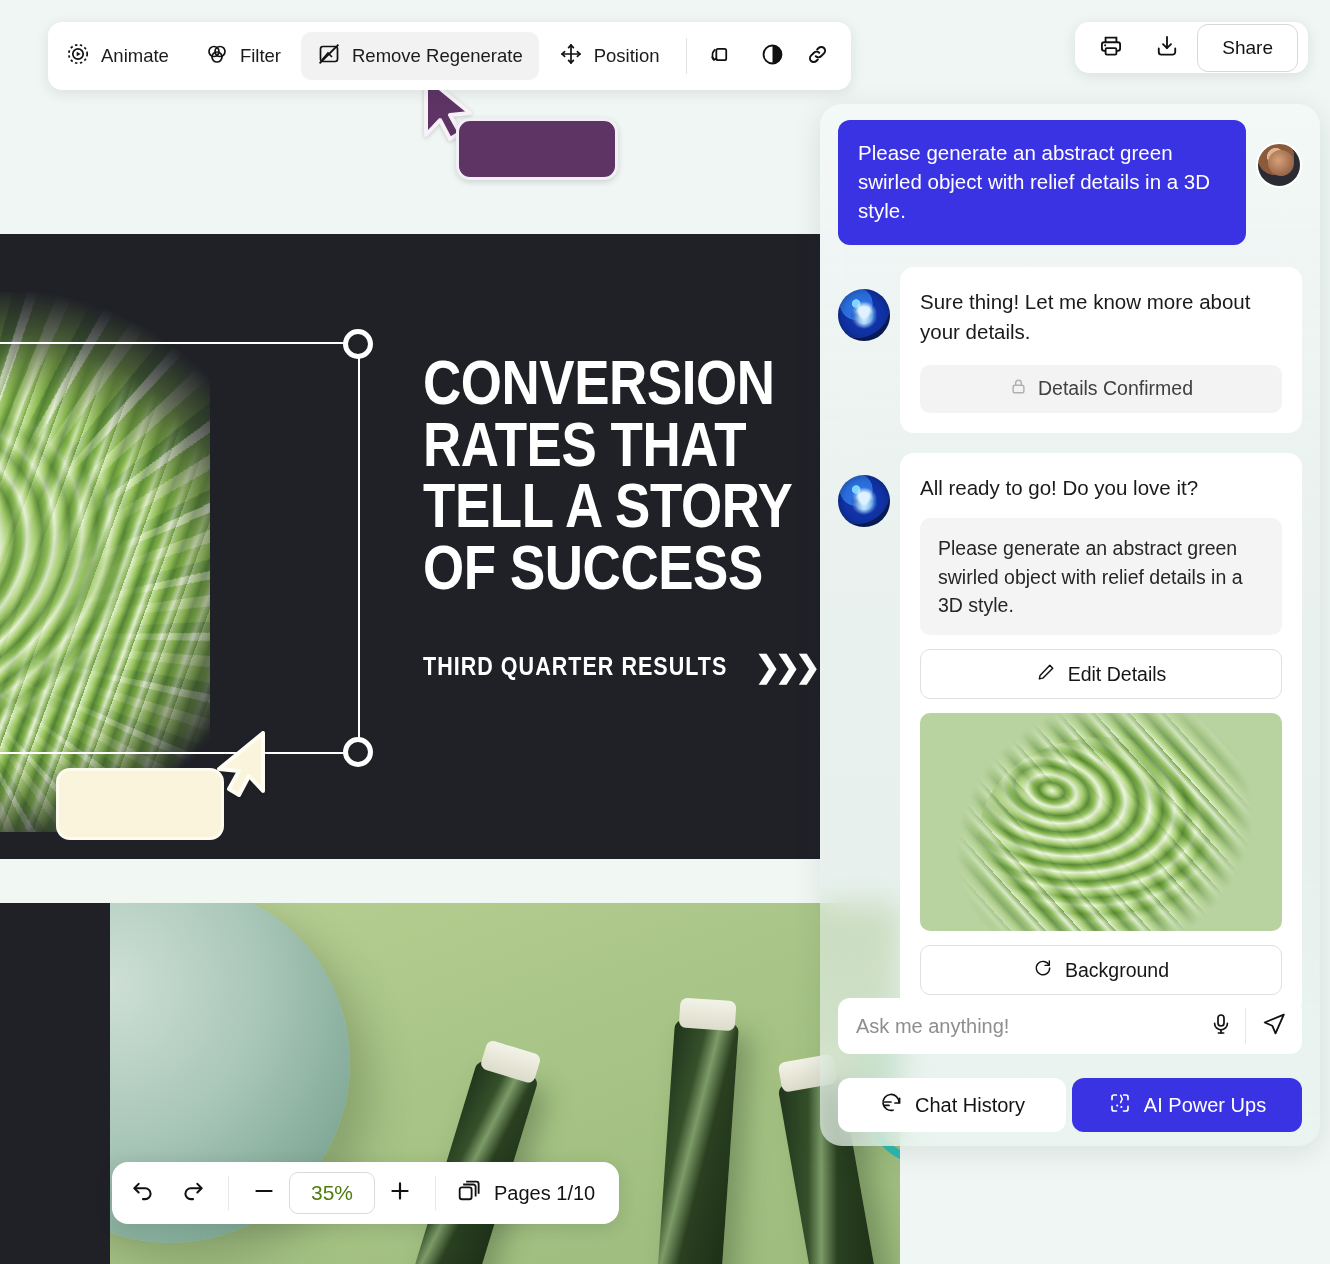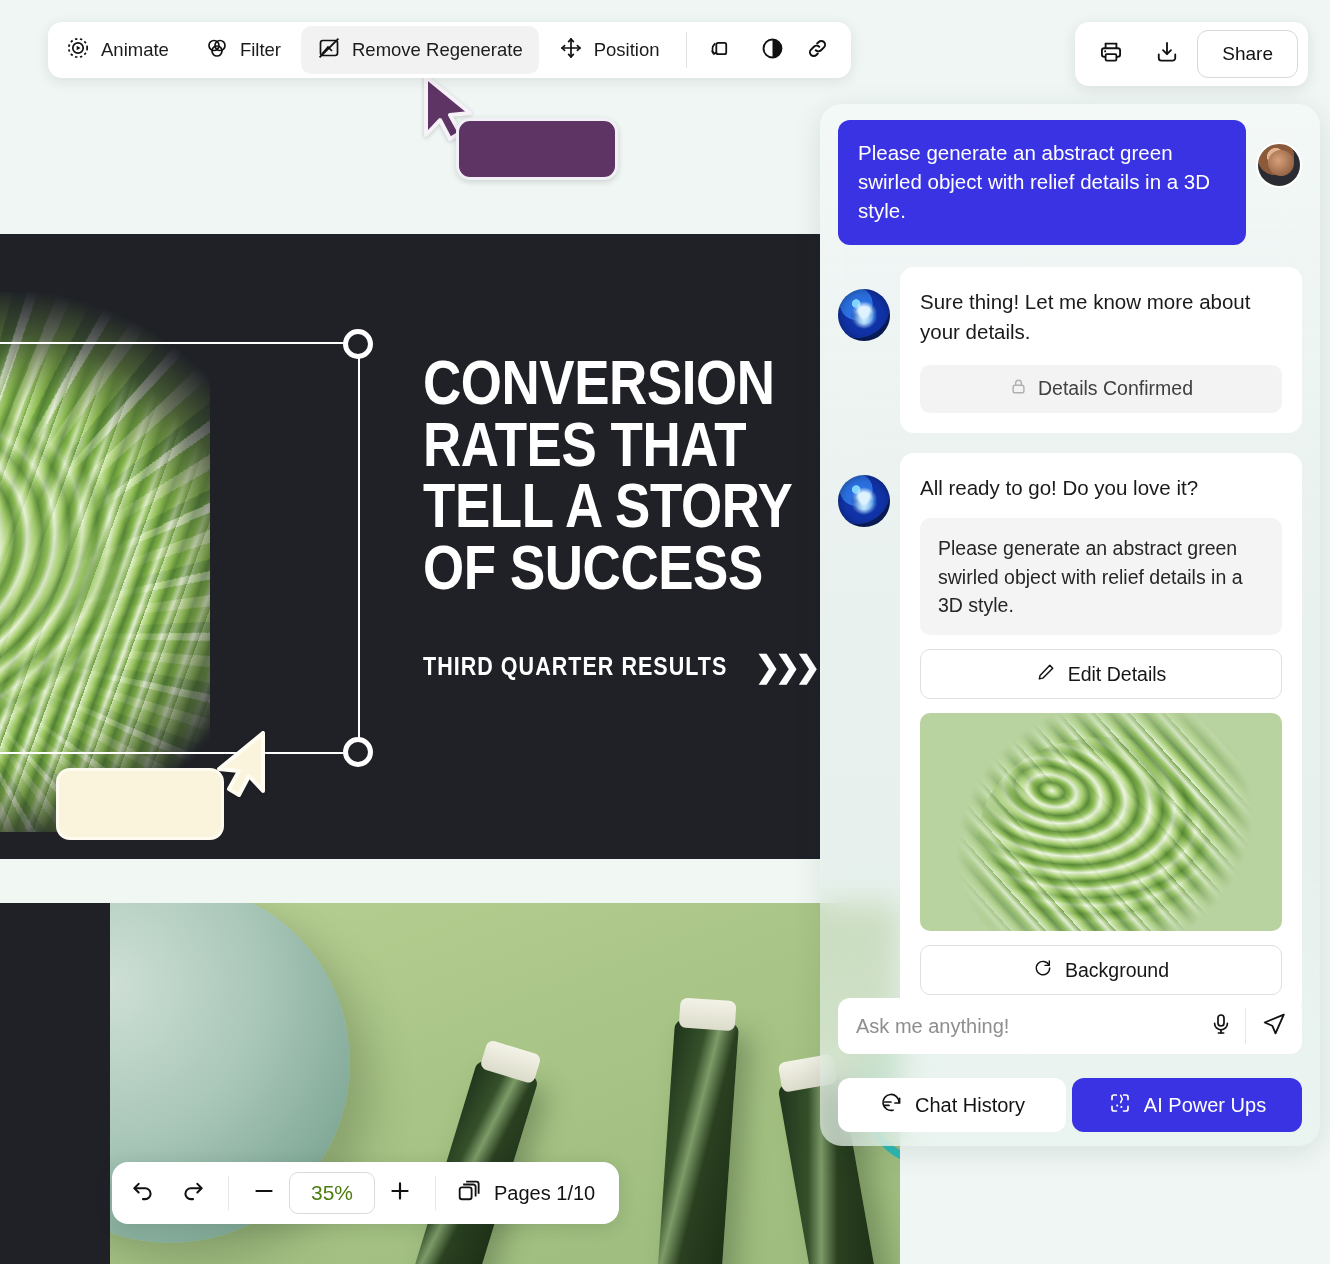--- a/index.html
+++ b/index.html
@@ -113,36 +113,36 @@
   .cursor-label { position: absolute; border-radius: 14px; }
   .cursor-purple { left: 420px; top: 73px; }
   .label-purple { left: 456px; top: 118px; width: 162px; height: 62px; background: #5d3464;
                   border: 3px solid #f2f0f6; box-shadow: 0 2px 6px rgba(0,0,0,.15); }
   .cursor-cream { left: 213px; top: 729px; }
   .label-cream { left: 56px; top: 768px; width: 168px; height: 72px; background: #fbf4dc;
                  border: 3px solid #fdfbf0; }
 
   
   .toolbar {
-    position: absolute; left: 48px; top: 22px; height: 56px;
+    position: absolute; left: 48px; top: 22px; height: 68px;
     background: #fff; border-radius: 14px; display: flex; align-items: center;
     box-shadow: 0 3px 14px rgba(25,40,35,.10);
   }
   .tb-item { display: flex; align-items: center; gap: 11px; height: 48px; padding: 0 16px;
              border-radius: 10px; margin: 0 2px; cursor: pointer; }
   .tb-item.active { background: #f2f2f2; }
   .tb-item .lbl { font-size: 18.5px; color: #1b1b1b; white-space: nowrap; }
   .tb-sep { width: 1px; height: 36px; background: #e3e3e3; margin: 0 8px; }
   .tb-icon-btn { width: 52px; height: 48px; display: flex; align-items: center; justify-content: center;
                  border-radius: 10px; cursor: pointer; }
   .tb-pad-l { padding-left: 16px; }
   .tb-pad-r { padding-right: 14px; }
 
   
-  .topright { position: absolute; right: 22px; top: 22px; height: 64px; background: #fff;
+  .topright { position: absolute; right: 22px; top: 22px; height: 51px; background: #fff;
               border-radius: 14px; display: flex; align-items: center; padding: 0 10px; gap: 4px;
               box-shadow: 0 3px 14px rgba(25,40,35,.10); margin-left: 40px; }
   .share-btn { height: 48px; padding: 0 24px; border: 1px solid #d8d8d8; border-radius: 11px;
                display: flex; align-items: center; font-size: 19px; color: #131313; background: #fff;
                cursor: pointer; font-family: inherit; }
 
   
   .chat {
     position: absolute; left: 820px; top: 104px; width: 500px; height: 1042px;
     border-radius: 22px; overflow: hidden;

